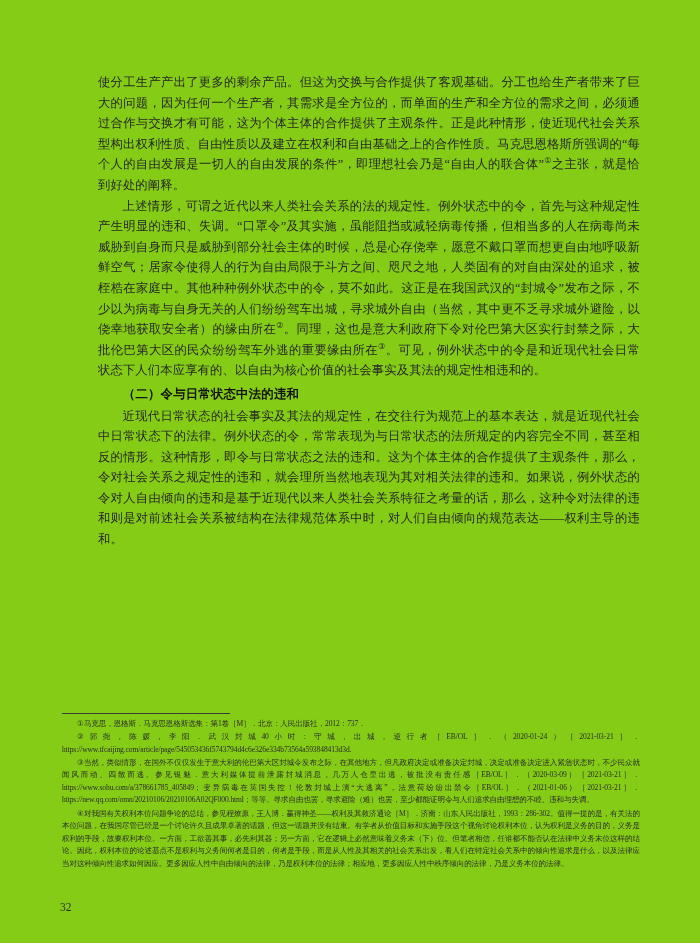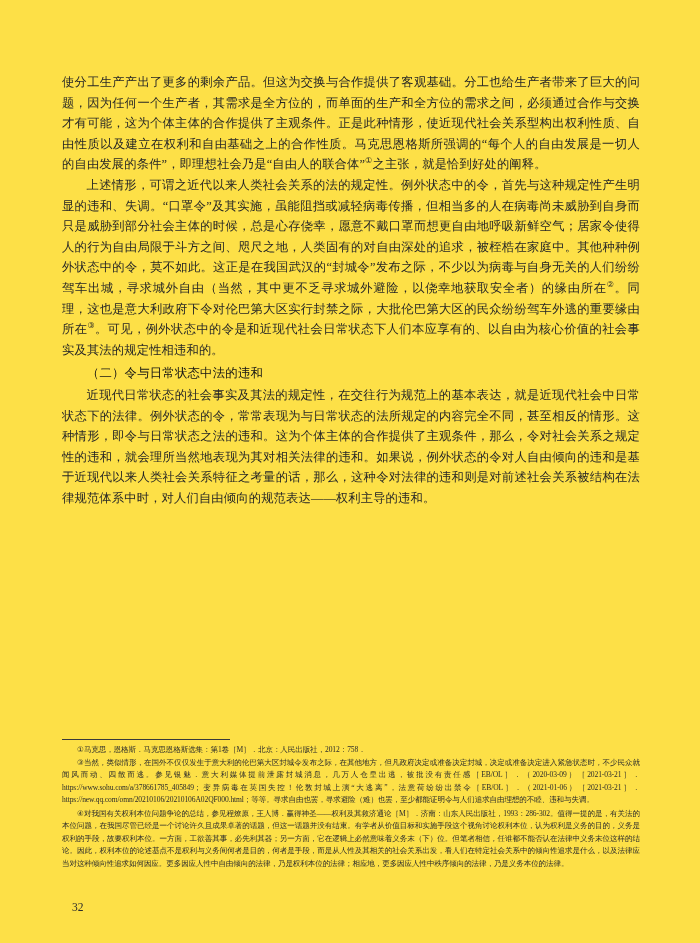--- a/index.html
+++ b/index.html
@@ -11,23 +11,23 @@
     width: 700px;
     height: 943px;
     font-family: "Liberation Serif", "DejaVu Serif", serif;
     color: #1c1c1c;
     overflow: hidden;
   }
   .page {
     position: relative;
     width: 700px;
     height: 943px;
-    background: #fde047;
+    background: #84cc16;
     box-sizing: border-box;
-    padding: 72px 60px 0 62px;
+    padding: 72px 60px 0 98px;
   }
   .body-text {
     font-size: 12.3px;
     line-height: 20.6px;
     text-align: justify;
     text-justify: inter-ideograph;
     letter-spacing: 0.15px;
     color: #262626;
   }
   p.para {
@@ -36,21 +36,21 @@
     text-align: justify;
     text-justify: inter-ideograph;
   }
   p.para.noindent {
     text-indent: 0;
   }
   h3.section-heading {
     margin: 3px 0 1px 0;
     font-size: 12.4px;
     line-height: 20.6px;
-    font-weight: normal;
+    font-weight: bold;
     text-indent: 2em;
     font-family: "Liberation Sans", "DejaVu Sans", sans-serif;
     color: #141414;
     letter-spacing: 0.2px;
   }
   sup.fnref {
     font-size: 8px;
     vertical-align: super;
     line-height: 0;
   }
@@ -77,21 +77,21 @@
     text-align: justify;
     text-justify: inter-ideograph;
     word-break: break-word;
   }
   .footnotes .url {
     font-family: "Liberation Serif", "DejaVu Serif", serif;
     letter-spacing: -0.1px;
   }
   .page-number {
     position: absolute;
-    left: 72px;
+    left: 60px;
     bottom: 30px;
     font-size: 11.5px;
     color: #2b2b2b;
     font-family: "Liberation Serif", "DejaVu Serif", serif;
   }
 </style>
 </head>
 <body>
 
 <div class="page">
@@ -105,22 +105,23 @@
     <h3 class="section-heading">（二）令与日常状态中法的违和</h3>
 
     <p class="para"><span>近现代日常状态的社会事实及其法的规定性，在交往行为规范上的基本表达，就是近现代社会中日常状态下的法律。例外状态的令，常常表现为与日常状态的法所规定的内容完全不同，甚至相反的情形。这种情形，即令与日常状态之法的违和。这为个体主体的合作提供了主观条件，那么，令对社会关系之规定性的违和，就会理所当然地表现为其对相关法律的违和。如果说，例外状态的令对人自由倾向的违和是基于近现代以来人类社会关系特征之考量的话，那么，这种令对法律的违和则是对前述社会关系被结构在法律规范体系中时，对人们自由倾向的规范表达——权利主导的违和。</span></p>
 
 
   </div>
 
   <div class="footnotes">
     <div class="fn-rule"></div>
 
-    <p><span>①</span><span class="url">马克思，恩格斯．马克思恩格斯选集：第1卷［M］．北京：人民出版社，2012：758．</span></p>
+    <p><span>①</span><span class="url">马克思，恩格斯．马克思恩格斯选集：第1卷［M］．北京：人民出版社，2012：737．</span></p>
 
+    <p><span>②</span><span class="url">郭尧，陈媛，李阳．武汉封城40小时：守城，出城，逆行者［EB/OL］．（2020-01-24）［2021-03-21］．https://www.tfcaijing.com/article/page/545053436f5743794d4c6e326e334b73564a593848413d3d.</span></p>
 
     <p><span>③</span><span class="url">当然，类似情形，在国外不仅仅发生于意大利的伦巴第大区封城令发布之际，在其他地方，但凡政府决定或准备决定封城，决定或准备决定进入紧急状态时，不少民众就闻风而动、四散而逃。参见银魅．意大利媒体提前泄露封城消息，几万人仓皇出逃，被批没有责任感［EB/OL］．（2020-03-09）［2021-03-21］．https://www.sohu.com/a/378661785_405849；变异病毒在英国失控！伦敦封城上演“大逃离”，法意荷纷纷出禁令［EB/OL］．（2021-01-06）［2021-03-21］．https://new.qq.com/omn/20210106/20210106A02QF000.html；等等。寻求自由也罢，寻求避险（难）也罢，至少都能证明令与人们追求自由理想的不睦、违和与失调。</span></p>
 
     <p><span>④</span><span class="url">对我国有关权利本位问题争论的总结，参见程燎原，王人博．赢得神圣——权利及其救济通论［M］．济南：山东人民出版社，1993：286-302。值得一提的是，有关法的本位问题，在我国尽管已经是一个讨论许久且成果卓著的话题，但这一话题并没有结束。有学者从价值目标和实施手段这个视角讨论权利本位，认为权利是义务的目的，义务是权利的手段，故要权利本位。一方面，工欲善其事，必先利其器；另一方面，它在逻辑上必然意味着义务末（下）位。但笔者相信，任谁都不能否认在法律中义务末位这样的结论。因此，权利本位的论述基点不是权利与义务间何者是目的，何者是手段，而是从人性及其相关的社会关系出发，看人们在特定社会关系中的倾向性追求是什么，以及法律应当对这种倾向性追求如何因应。更多因应人性中自由倾向的法律，乃是权利本位的法律；相应地，更多因应人性中秩序倾向的法律，乃是义务本位的法律。</span></p>
   </div>
 
   <div class="page-number">32</div>
 
 </div>
 

